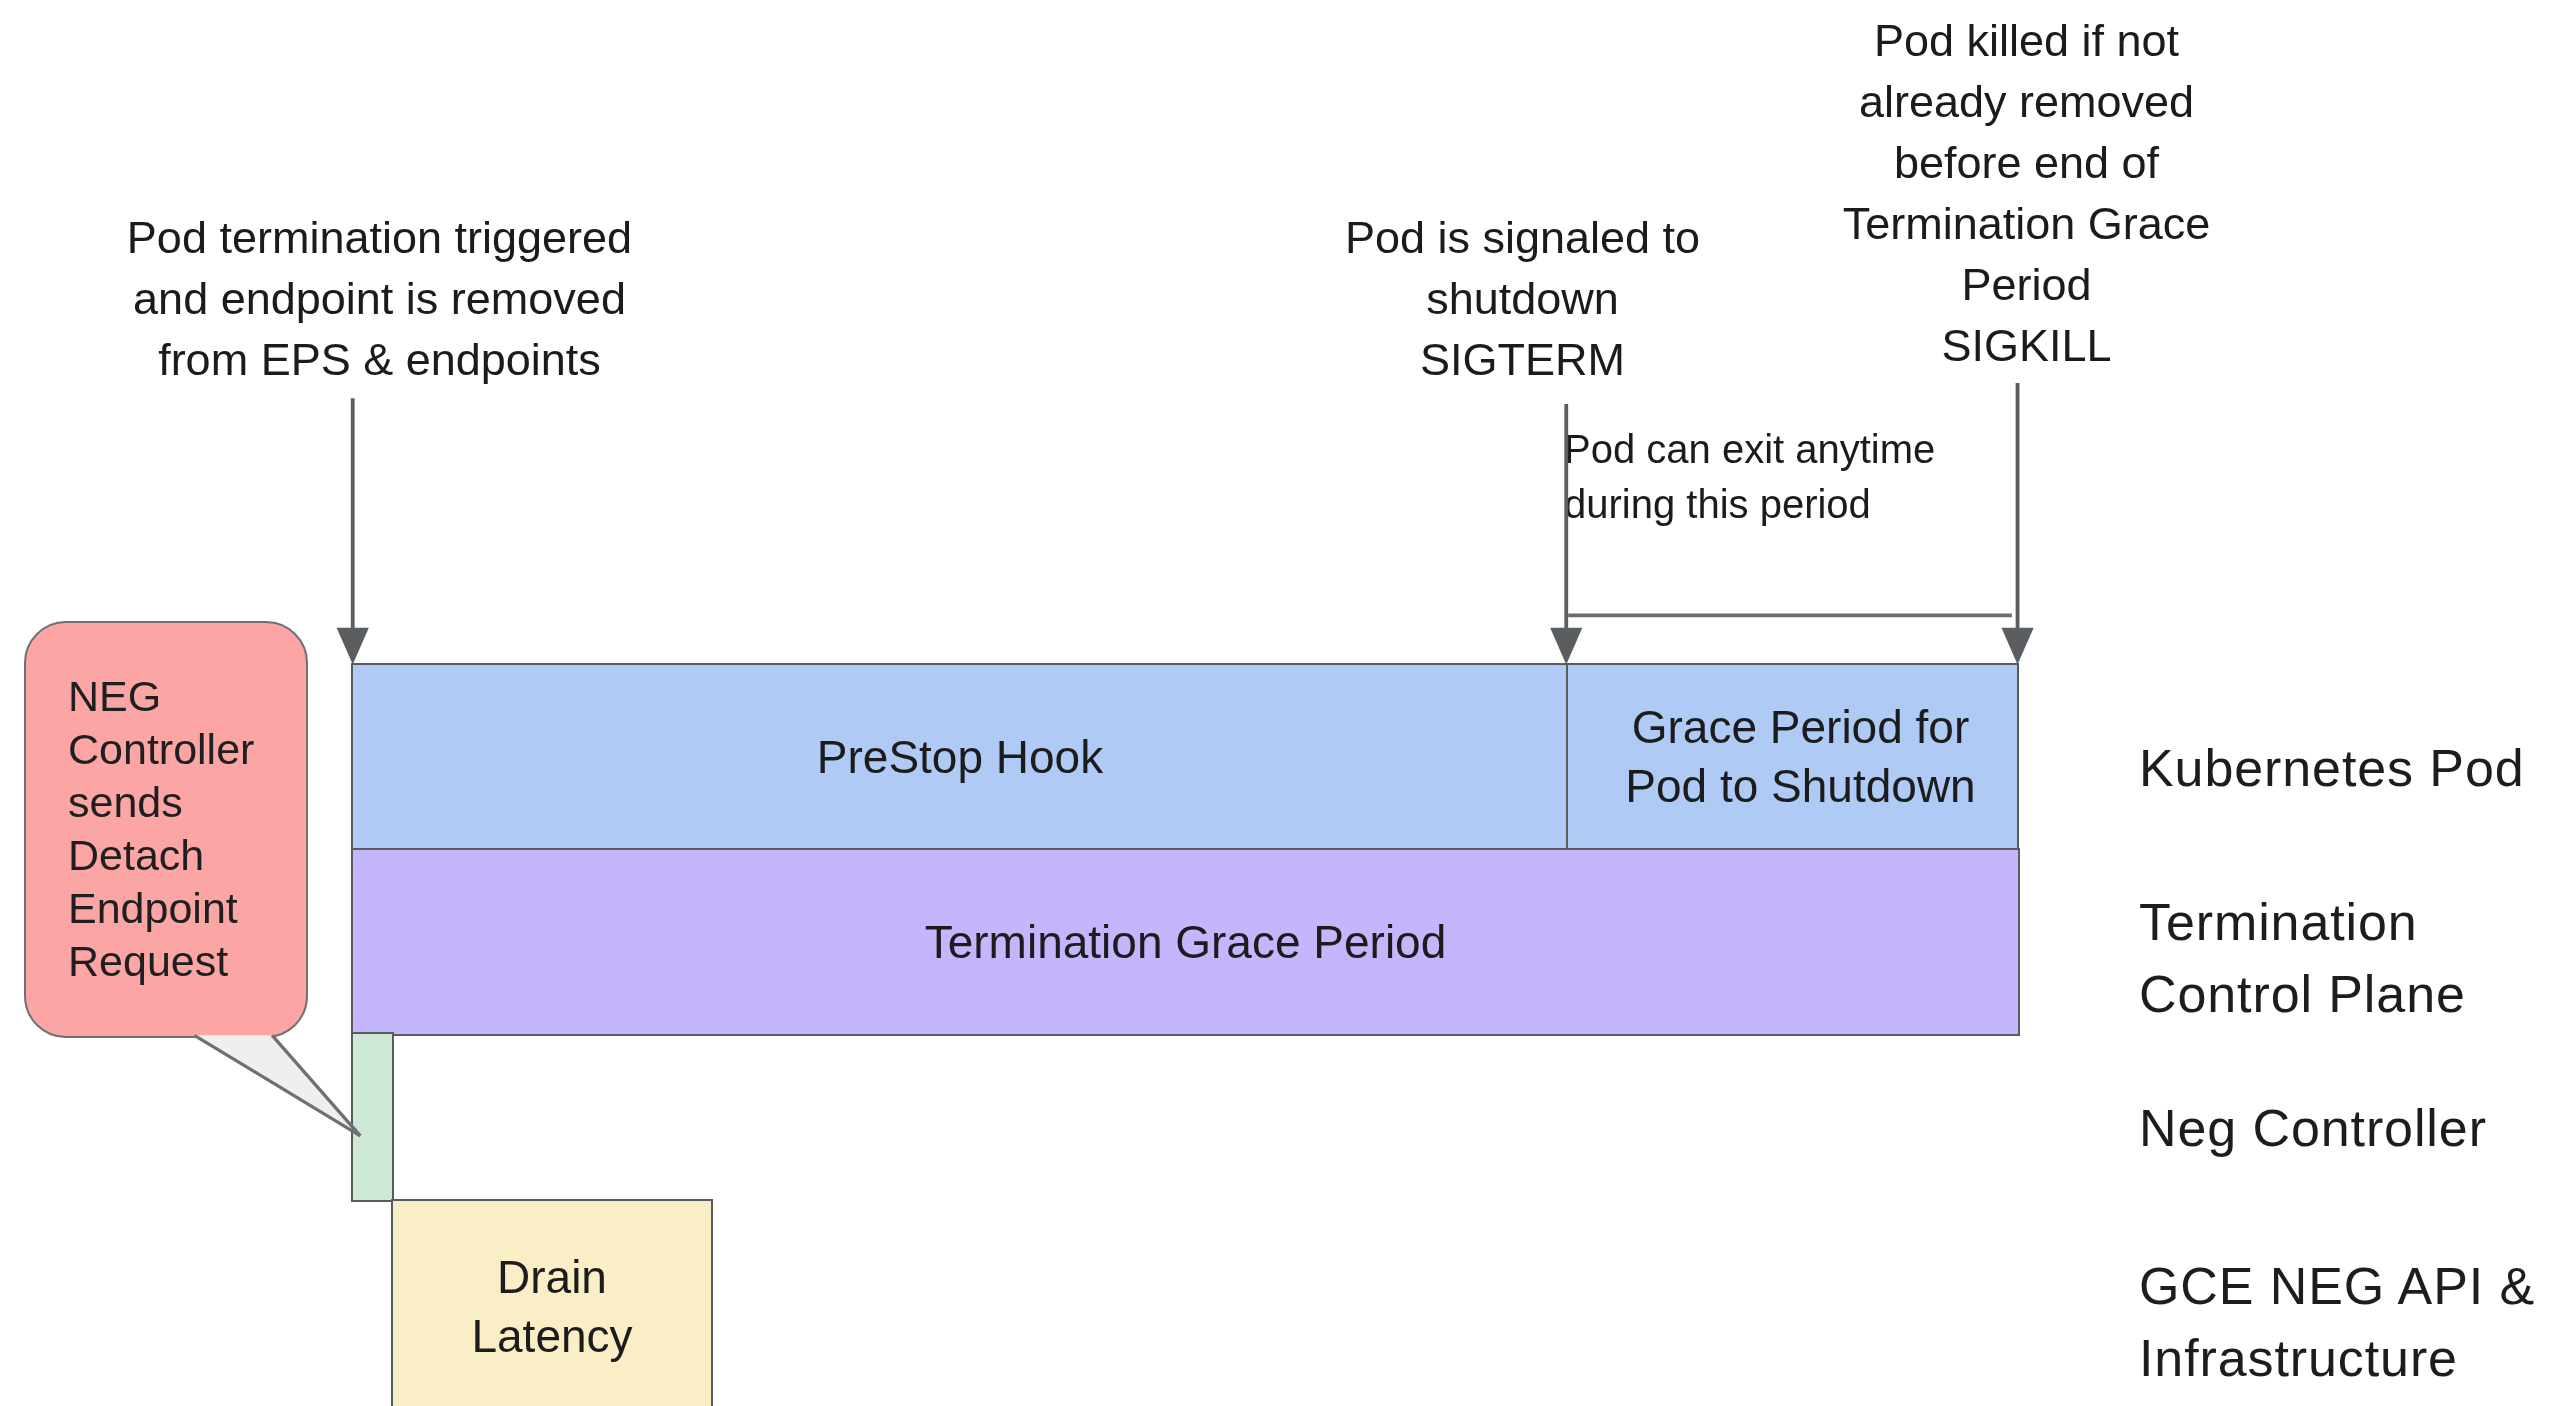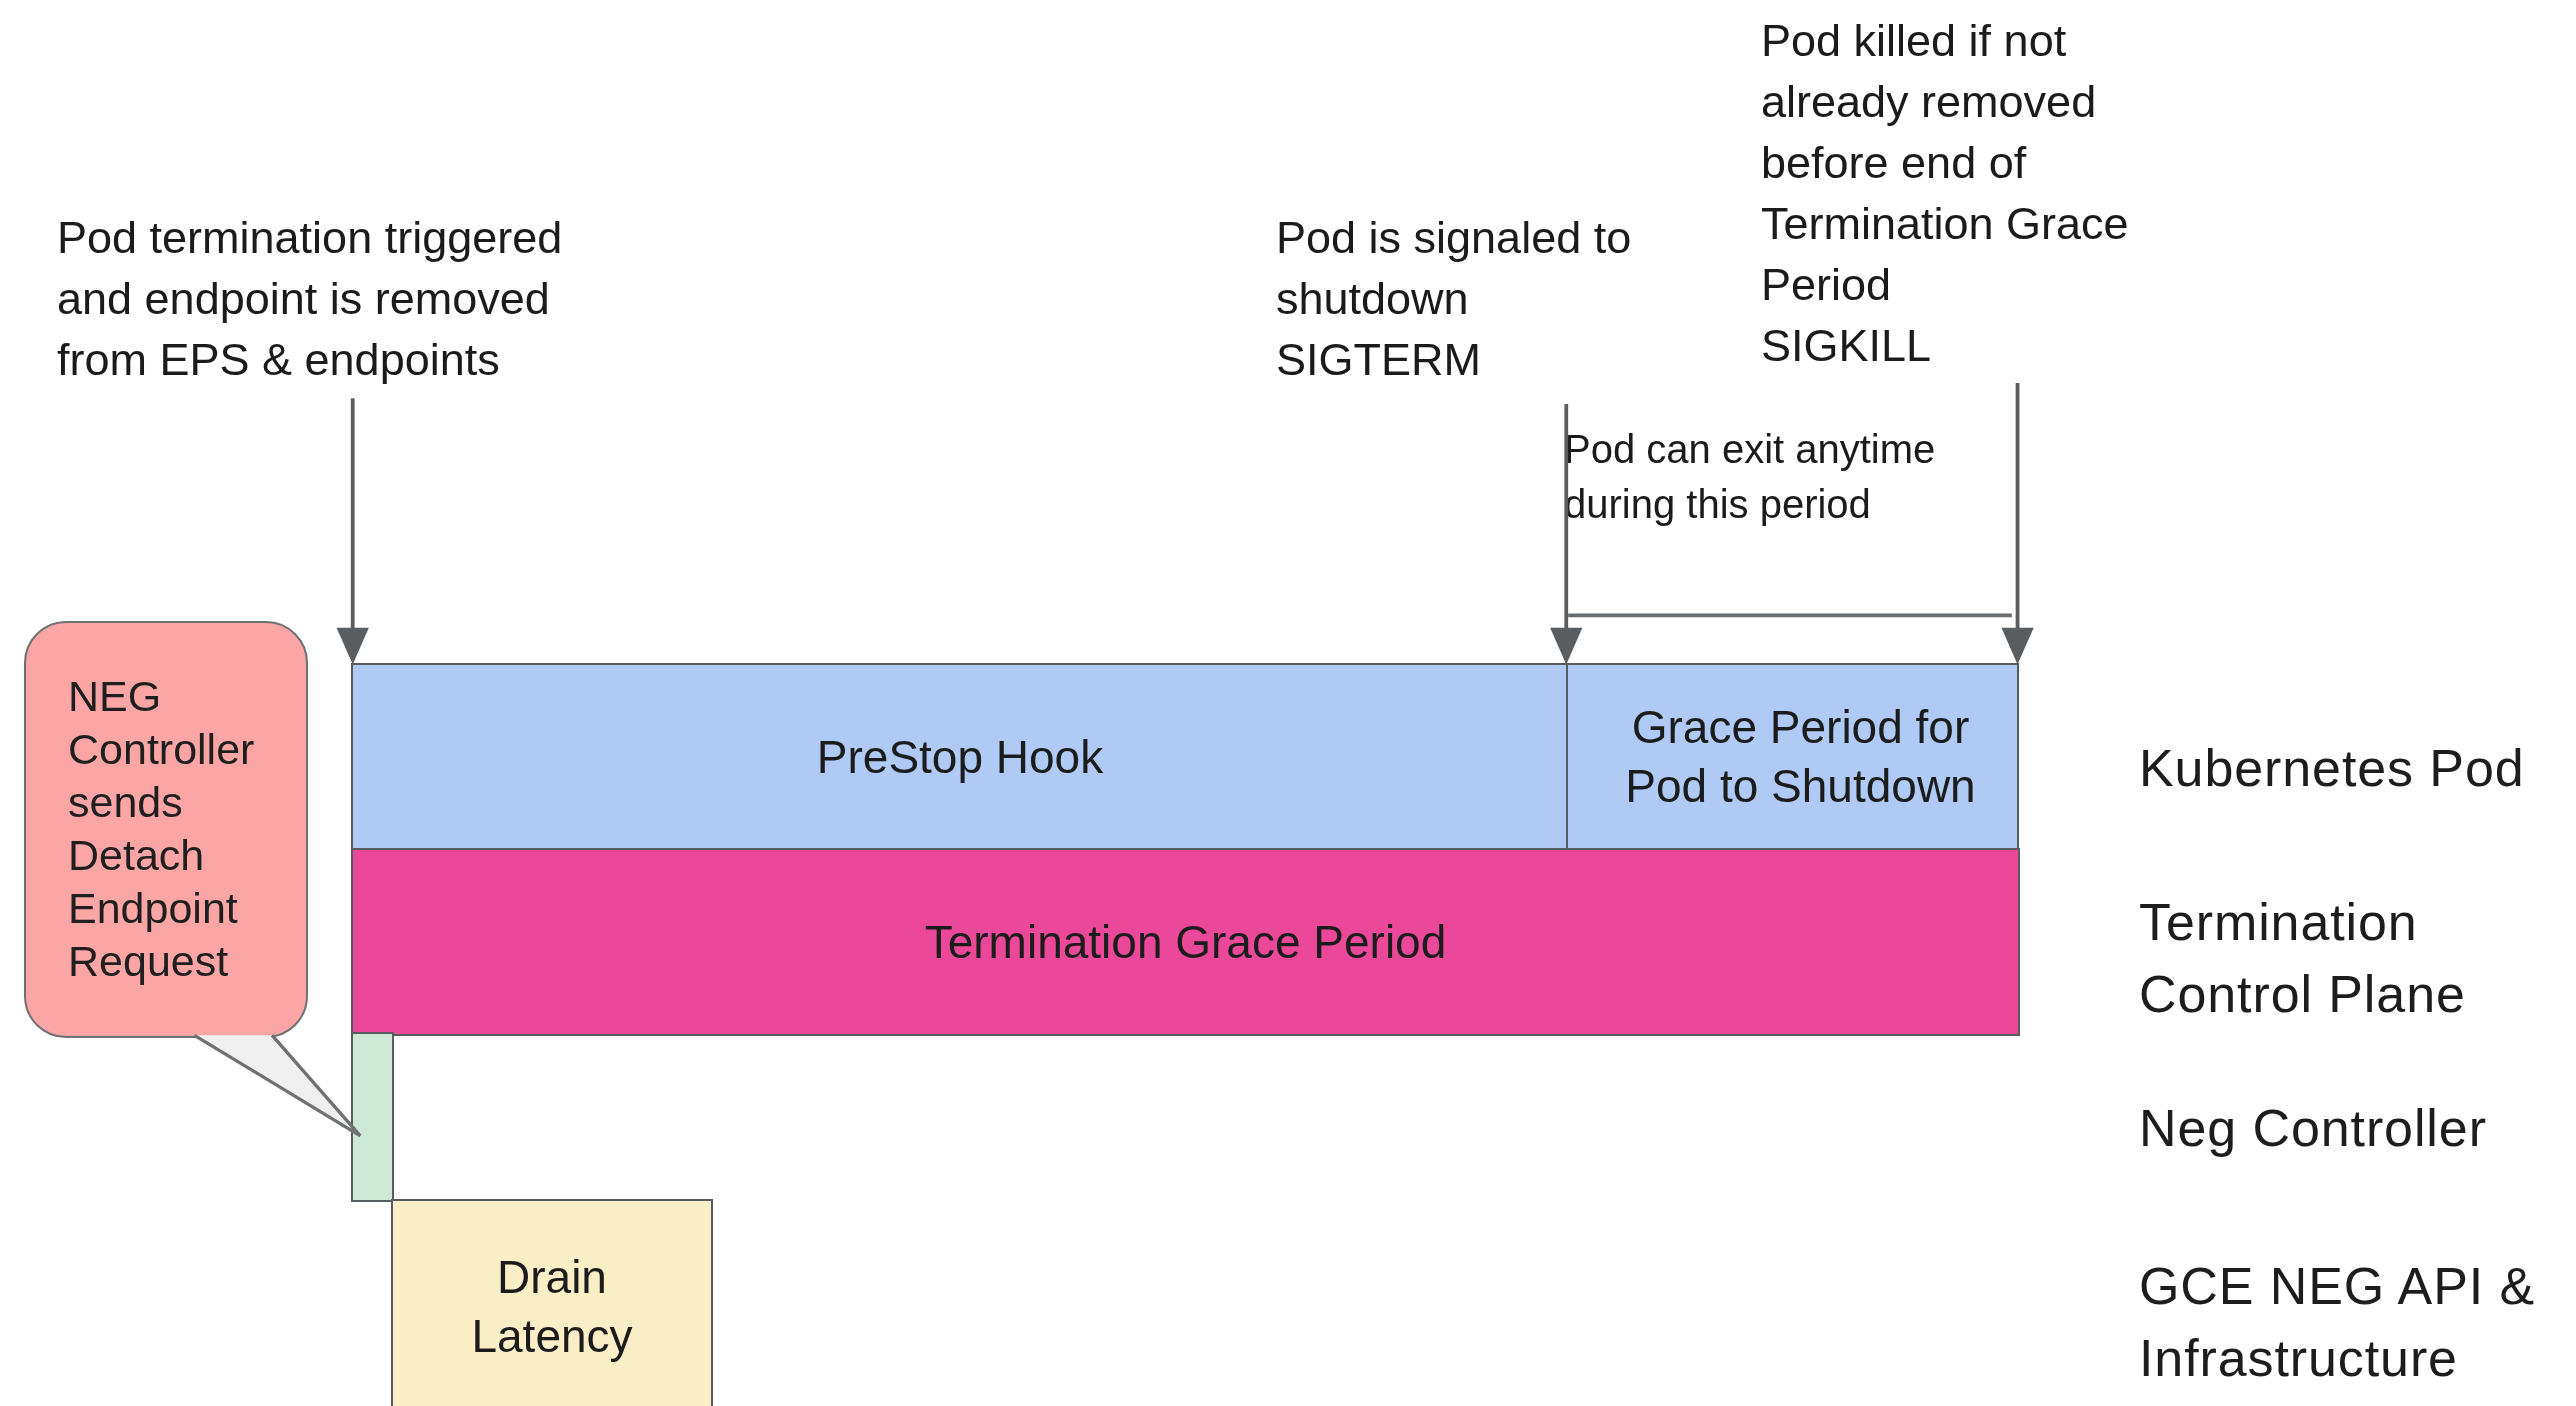--- a/index.html
+++ b/index.html
@@ -6,21 +6,21 @@
   .canvas{
     position:relative;
     width:2576px;height:1406px;
     background:#ffffff;
     font-family:"Liberation Sans", sans-serif;
     color:#1f1f1f;
     overflow:hidden;
   }
   .ann{
     position:absolute;
-    text-align:left;
+    text-align:center;
     font-size:45px;
     line-height:61px;
     white-space:pre-line;
     color:#1b1b1b;
   }
   .note{
     position:absolute;
     text-align:left;
     font-size:40px;
     line-height:55px;
@@ -34,21 +34,21 @@
     display:flex;
     align-items:center;
     justify-content:center;
     text-align:center;
     font-size:46px;
     line-height:59px;
     color:#1c1c1c;
     white-space:pre-line;
   }
   .bar.blue{background:#aecaf5;}
-  .bar.lightblue{background:#ec4899;}
+  .bar.lightblue{background:#c4b5fd;}
   .bar.green{background:#cee8d6;}
   .bar.yellow{background:#faeec7;}
 
   #bar-prestop{left:351px;top:663px;width:1218px;height:188px;}
   #bar-grace{left:1566px;top:663px;width:453px;height:188px;padding-left:16px;}
   #bar-tgp{left:351px;top:848px;width:1669px;height:188px;}
   #bar-green{left:351px;top:1032px;width:43px;height:170px;}
   #bar-drain{left:391px;top:1199px;width:322px;height:216px;}
   #bar-backend{left:710px;top:1199px;width:813px;height:180px;}
 

